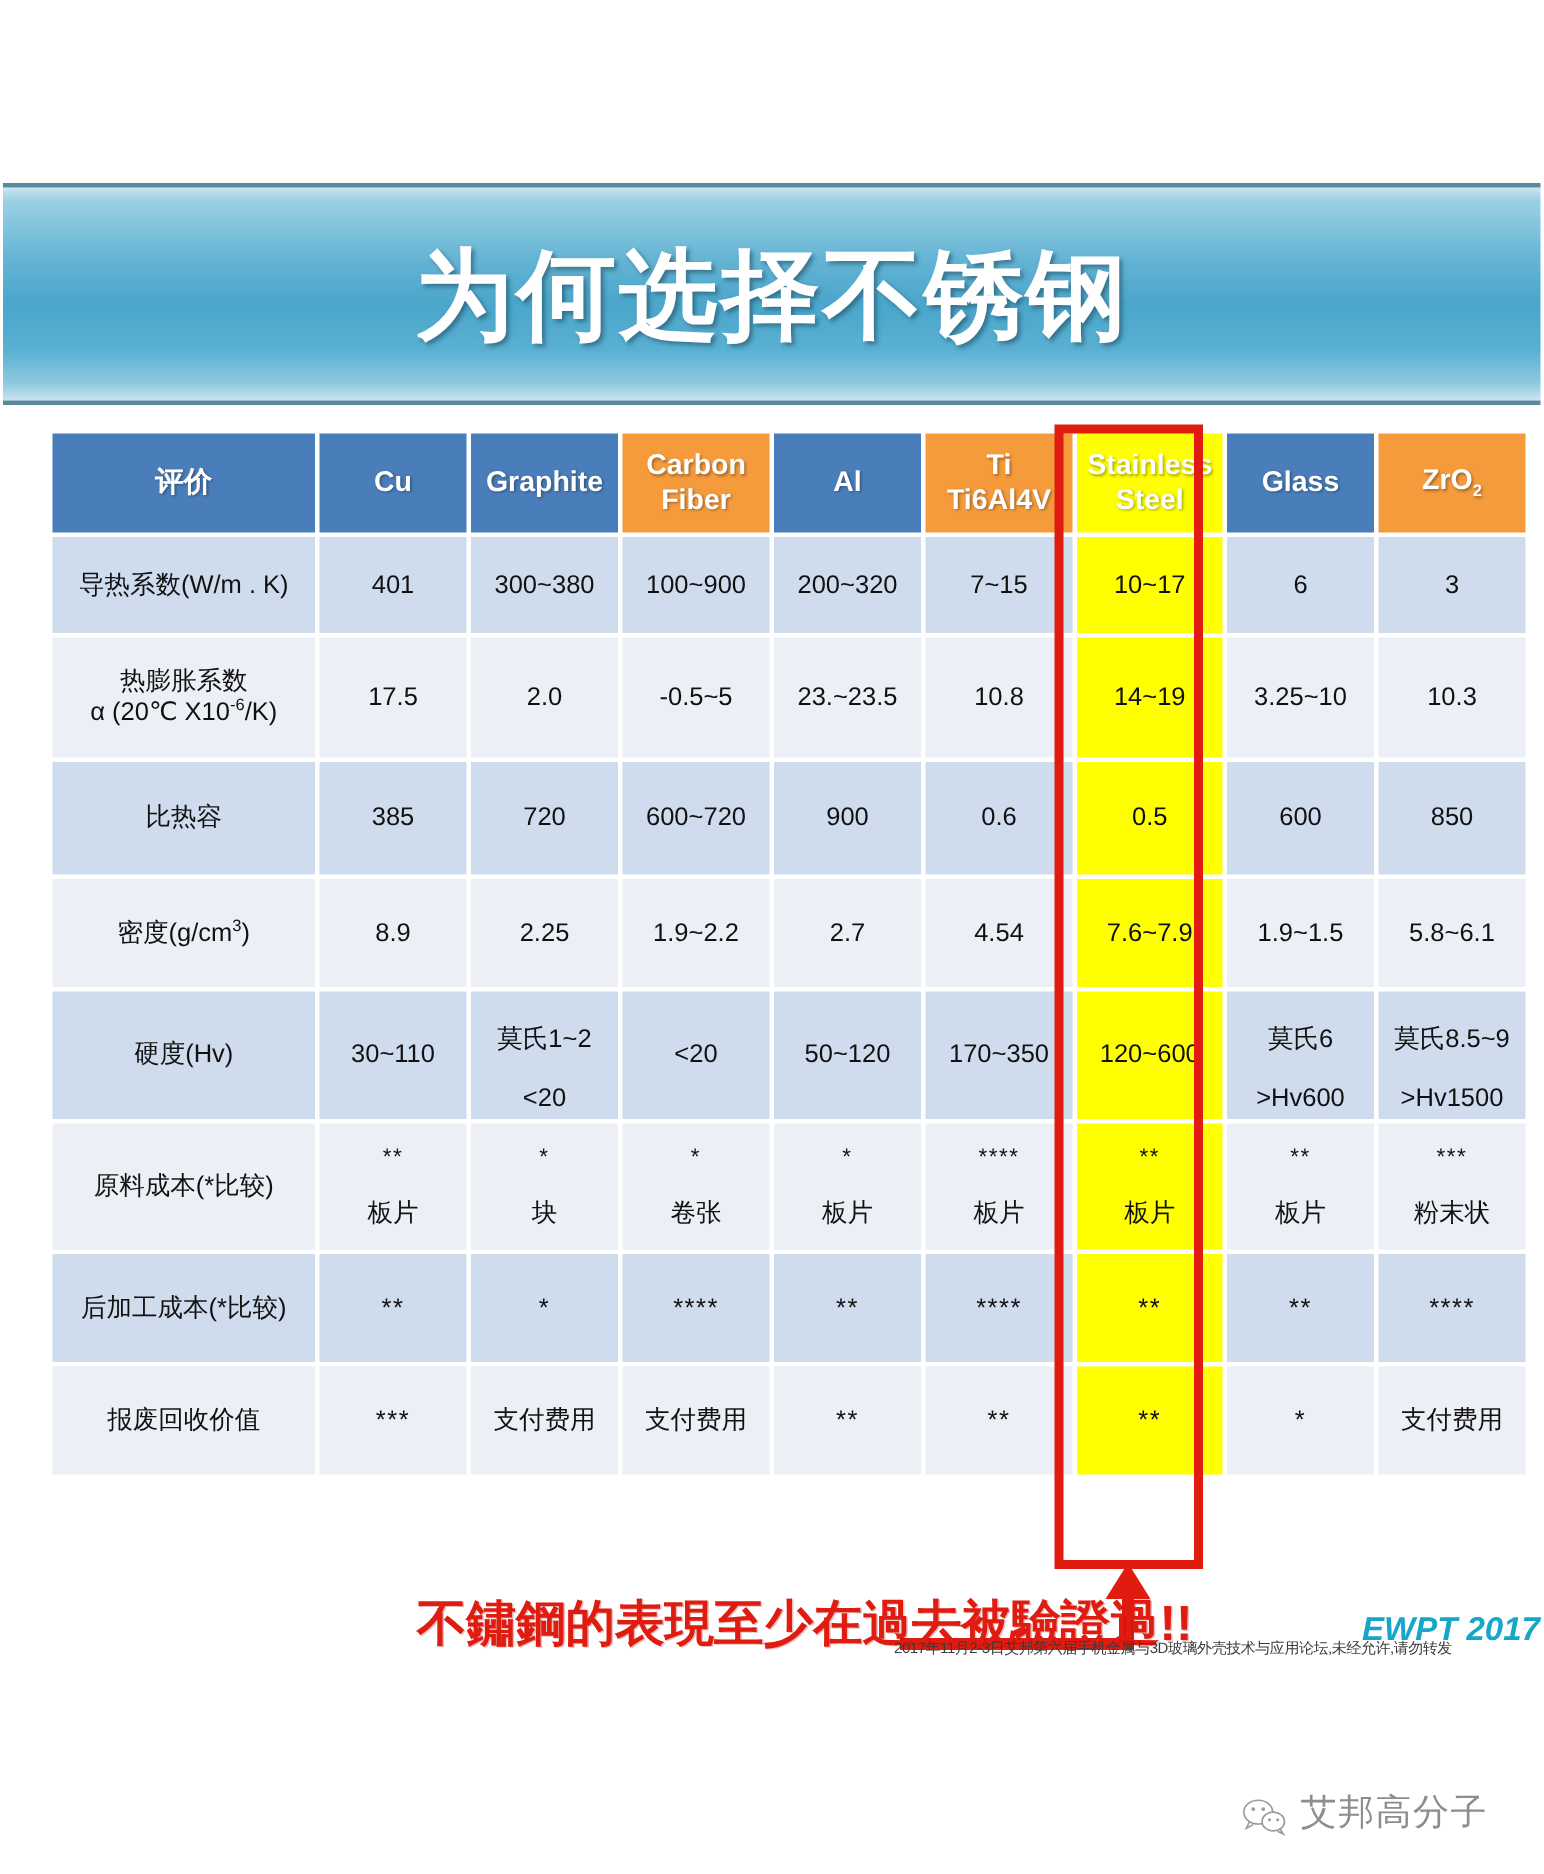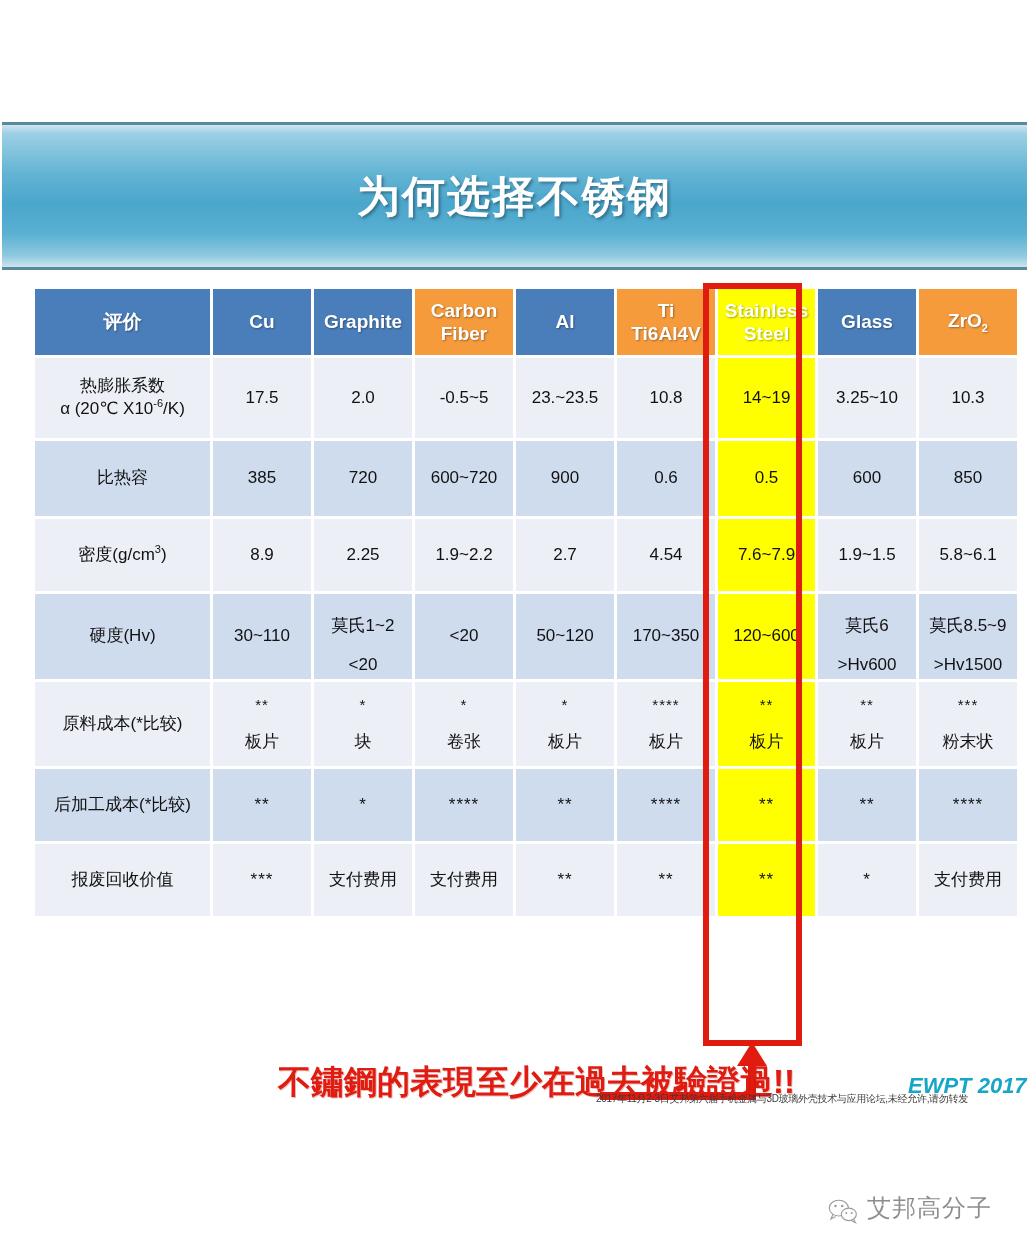--- a/index.html
+++ b/index.html
@@ -28,21 +28,21 @@
         #59b0d2 76%,
         #8ec9e0 92%,
         #cde4ef 100%);
     border-top: 3px solid #58899c;
     border-bottom: 3px solid #58899c;
     display: flex;
     align-items: center;
     justify-content: center;
   }
   .title-text {
-    font-size: 43px;
+    font-size: 66px;
     font-weight: bold;
     color: #ffffff;
     letter-spacing: 2px;
     text-shadow: 2px 2px 3px rgba(30,70,90,.55);
     line-height: 1;
   }
 
   
   .table-wrap {
     position: absolute;
@@ -215,20 +215,31 @@
             <span>Glass</span>
           </th>
           <th class="hd-orange">
             <span>ZrO<sub>2</sub></span>
           </th>
         </tr>
       </thead>
 
       <tbody>
 
+        <tr class="band-a" style="height:64px">
+          <td class="rowlabel">导热系数(W/m . K)</td>
+          <td>401</td>
+          <td>300~380</td>
+          <td>100~900</td>
+          <td>200~320</td>
+          <td>7~15</td>
+          <td class="cell-hl">10~17</td>
+          <td>6</td>
+          <td>3</td>
+        </tr>
 
         <tr class="band-b" style="height:80px">
           <td class="rowlabel">
             <span>热膨胀系数</span><br>
             <span>α (20℃ X10<sup>-6</sup>/K)</span>
           </td>
           <td>17.5</td>
           <td>2.0</td>
           <td>-0.5~5</td>
           <td>23.~23.5</td>

